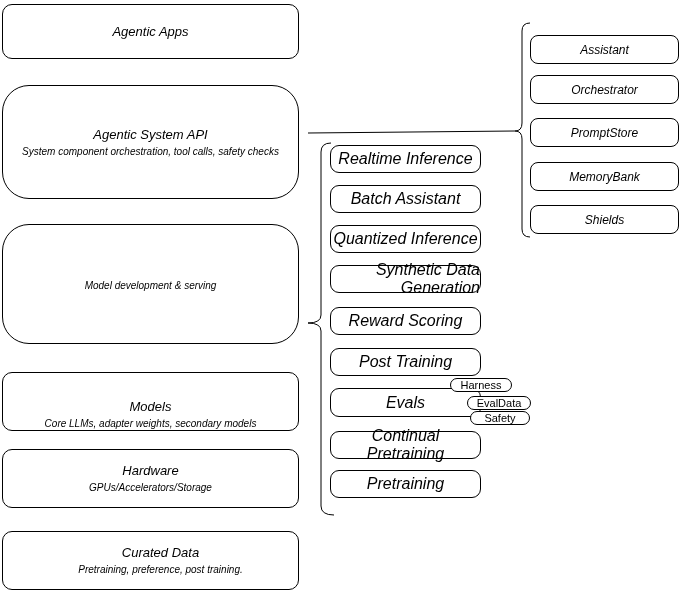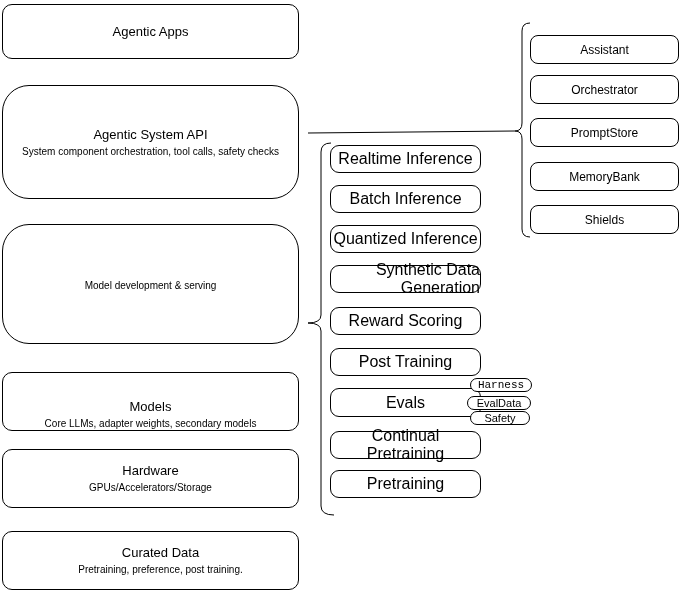--- a/index.html
+++ b/index.html
@@ -18,20 +18,21 @@
   .box {
     position: absolute;
     box-sizing: border-box;
     background: #ffffff;
     border: 1px solid #000000;
     display: flex;
     flex-direction: column;
     align-items: center;
     justify-content: center;
     text-align: center;
+    font-style: italic;
   }
   
   .lbox { left: 2px; width: 297px; }
   .lbox .btitle { font-size: 13px; line-height: 16px; }
   .lbox .bsub   { font-size: 10px; line-height: 13px; margin-top: 2px; }
   .r10 { border-radius: 10px; }
   .r27 { border-radius: 27px; }
 
   
   .mbox {
@@ -94,21 +95,21 @@
 
   <div class="box lbox r10" style="top:531px; height:59px;padding-left:20px;">
     <div class="btitle">Curated Data</div>
     <div class="bsub">Pretraining, preference, post training.</div>
   </div>
 
   <div class="box mbox" style="top:145px;">
     <span>Realtime Inference</span>
   </div>
   <div class="box mbox" style="top:185px;">
-    <span>Batch Inference</span>
+    <span>Batch Assistant</span>
   </div>
   <div class="box mbox" style="top:225px;">
     <span>Quantized Inference</span>
   </div>
   <div class="box mbox" style="top:265px;text-align:right;">
     <span>Synthetic Data Generation</span>
   </div>
   <div class="box mbox" style="top:307px;">
     <span>Reward Scoring</span>
   </div>
@@ -118,21 +119,21 @@
   <div class="box mbox" style="top:388px; height:29px;">
     <span>Evals</span>
   </div>
   <div class="box mbox" style="top:431px;">
     <span>Continual Pretraining</span>
   </div>
   <div class="box mbox" style="top:470px;">
     <span>Pretraining</span>
   </div>
 
-  <div class="pill" style="left:470px; top:378px; width:62px;font-family:Liberation Mono, monospace;">
+  <div class="pill" style="left:450px; top:378px; width:62px;">
     <span>Harness</span>
   </div>
   <div class="pill" style="left:467px; top:396px; width:64px;">
     <span>EvalData</span>
   </div>
   <div class="pill" style="left:470px; top:411px; width:60px;">
     <span>Safety</span>
   </div>
 
   <div class="box rbox" style="top:35px;">

